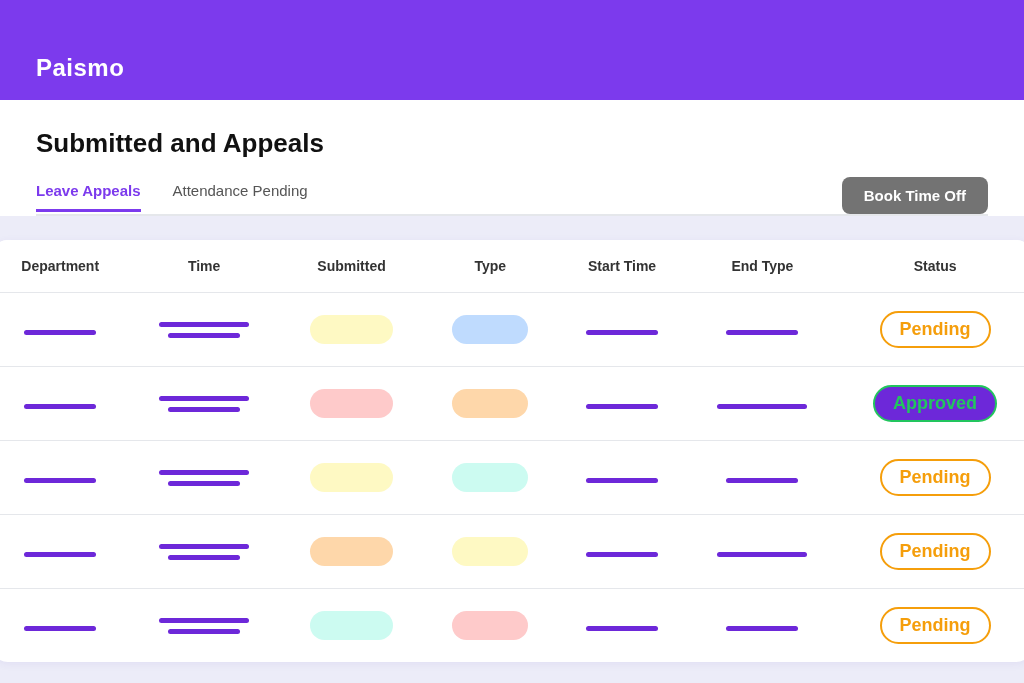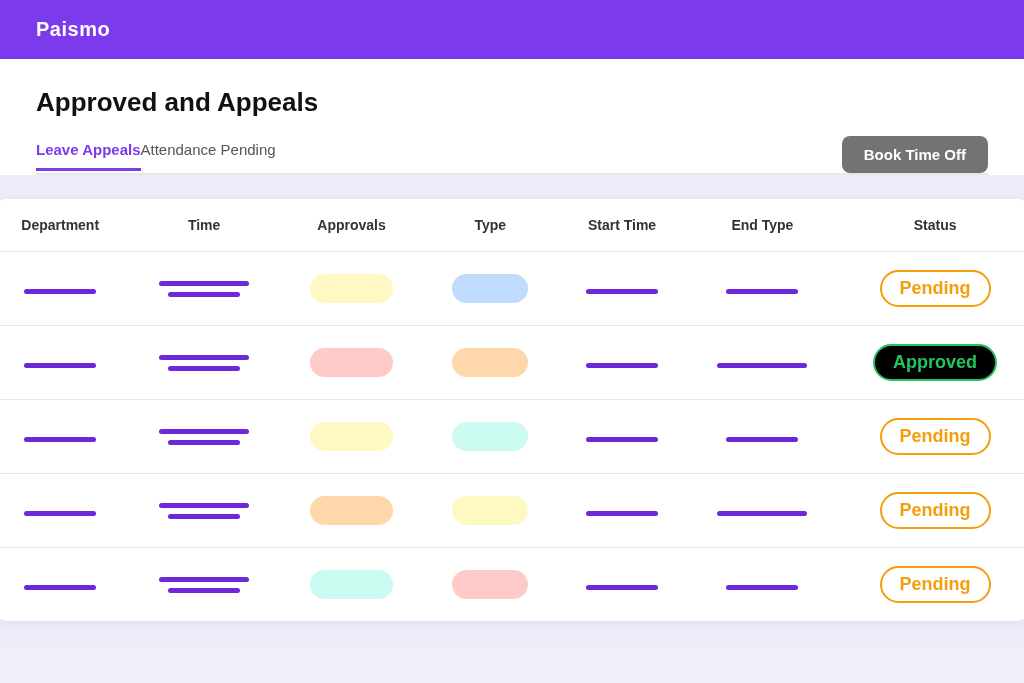--- a/index.html
+++ b/index.html
@@ -6,23 +6,24 @@
     body { font-family: 'Segoe UI', Arial, sans-serif; background: #f0f0f8; min-height: 683px; }
 
     .header {
       background: #7c3aed;
       padding: 18px 36px;
       display: flex;
       align-items: center;
     }
     .header-logo {
       color: white;
-      font-size: 20px;
+      font-size: 24px;
       font-weight: 800;
       letter-spacing: 0.5px;
+      margin-top: 36px;
     }
 
     .page-content {
       background: white;
       padding: 28px 36px 0 36px;
     }
 
     .page-title {
       font-size: 26px;
       font-weight: 800;
@@ -33,20 +34,21 @@
     .tabs-row {
       display: flex;
       align-items: center;
       justify-content: space-between;
       border-bottom: 2px solid #e5e7eb;
       padding-bottom: 0;
     }
 
     .tabs-left {
       display: flex;
+      gap: 32px;
     }
 
     .tab {
       font-size: 15px;
       font-weight: 500;
       color: #555;
       padding-bottom: 10px;
       cursor: pointer;
       border-bottom: 3px solid transparent;
       margin-bottom: -2px;
@@ -142,34 +144,34 @@
       border: 2px solid;
     }
     .status-badge.pending {
       color: #f59e0b;
       border-color: #f59e0b;
       background: white;
     }
     .status-badge.approved {
       color: #22c55e;
       border-color: #22c55e;
-      background: #000000;
+      background: #6d28d9;
     }
   </style>
 </head>
 <body>
 
 <div>
 
   <div class="header">
     <span class="header-logo">Paismo</span>
   </div>
 
   <div class="page-content">
-    <h1 class="page-title">Approved and Appeals</h1>
+    <h1 class="page-title">Submitted and Appeals</h1>
 
     <div class="tabs-row">
       <div class="tabs-left">
         <div class="tab active">
           <span>Leave Appeals</span>
         </div>
         <div class="tab">
           <span>Attendance Pending</span>
         </div>
       </div>
@@ -177,21 +179,21 @@
     </div>
   </div>
 
   <div class="table-section">
     <div class="table-container">
       <table>
         <thead>
           <tr>
             <th><span>Department</span></th>
             <th><span>Time</span></th>
-            <th><span>Approvals</span></th>
+            <th><span>Submitted</span></th>
             <th><span>Type</span></th>
             <th><span>Start Time</span></th>
             <th><span>End Type</span></th>
             <th><span>Status</span></th>
           </tr>
         </thead>
         <tbody id="table-body">
 
         <tr>
     <td>

